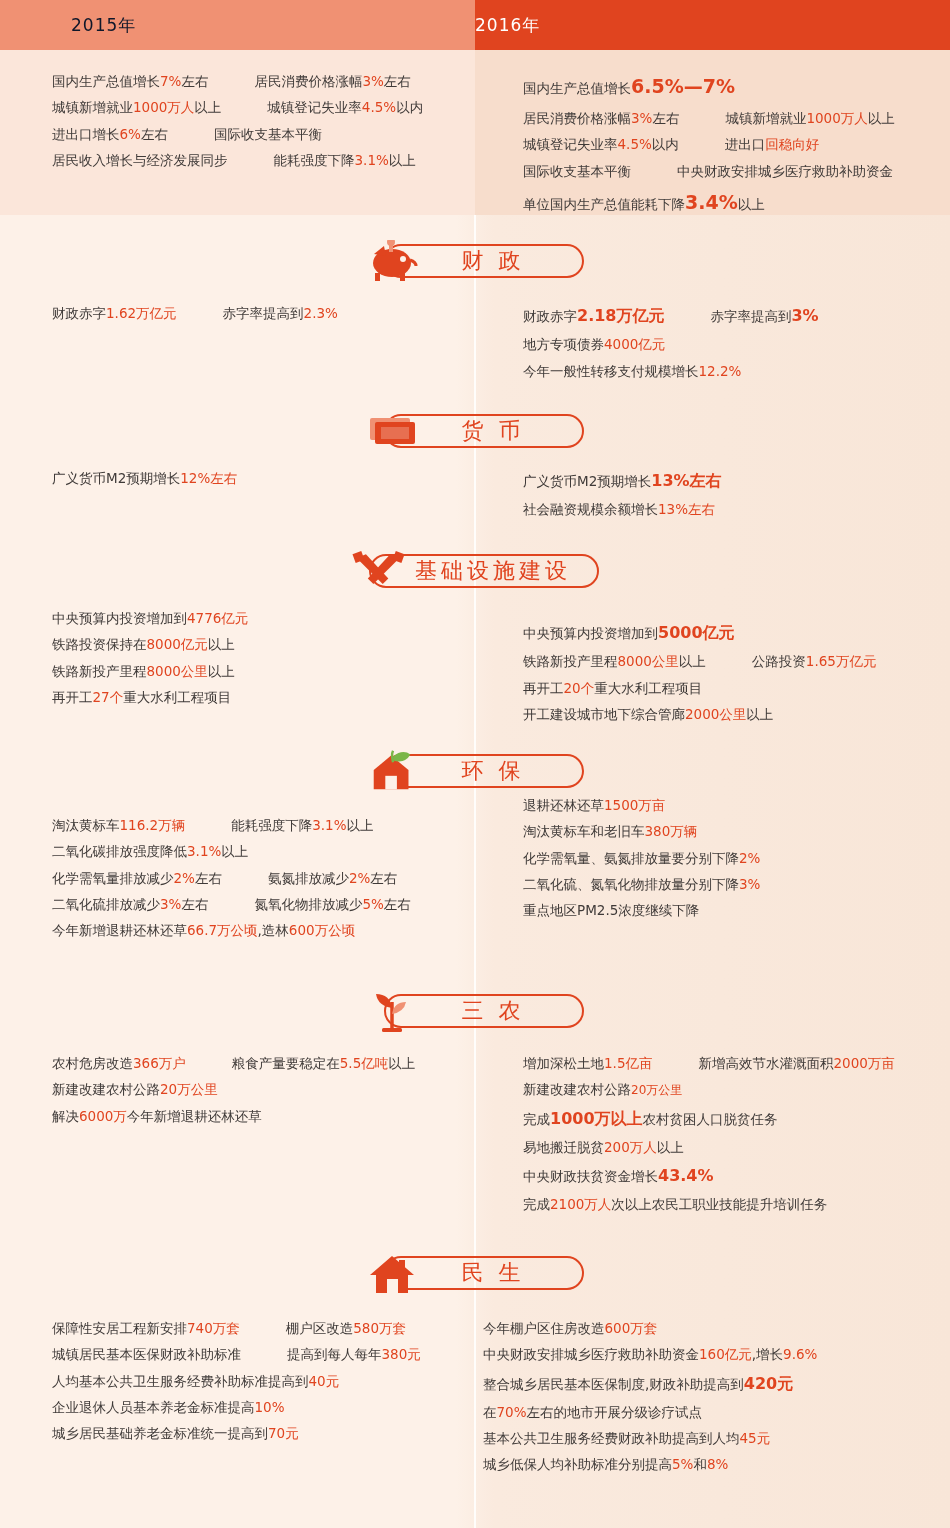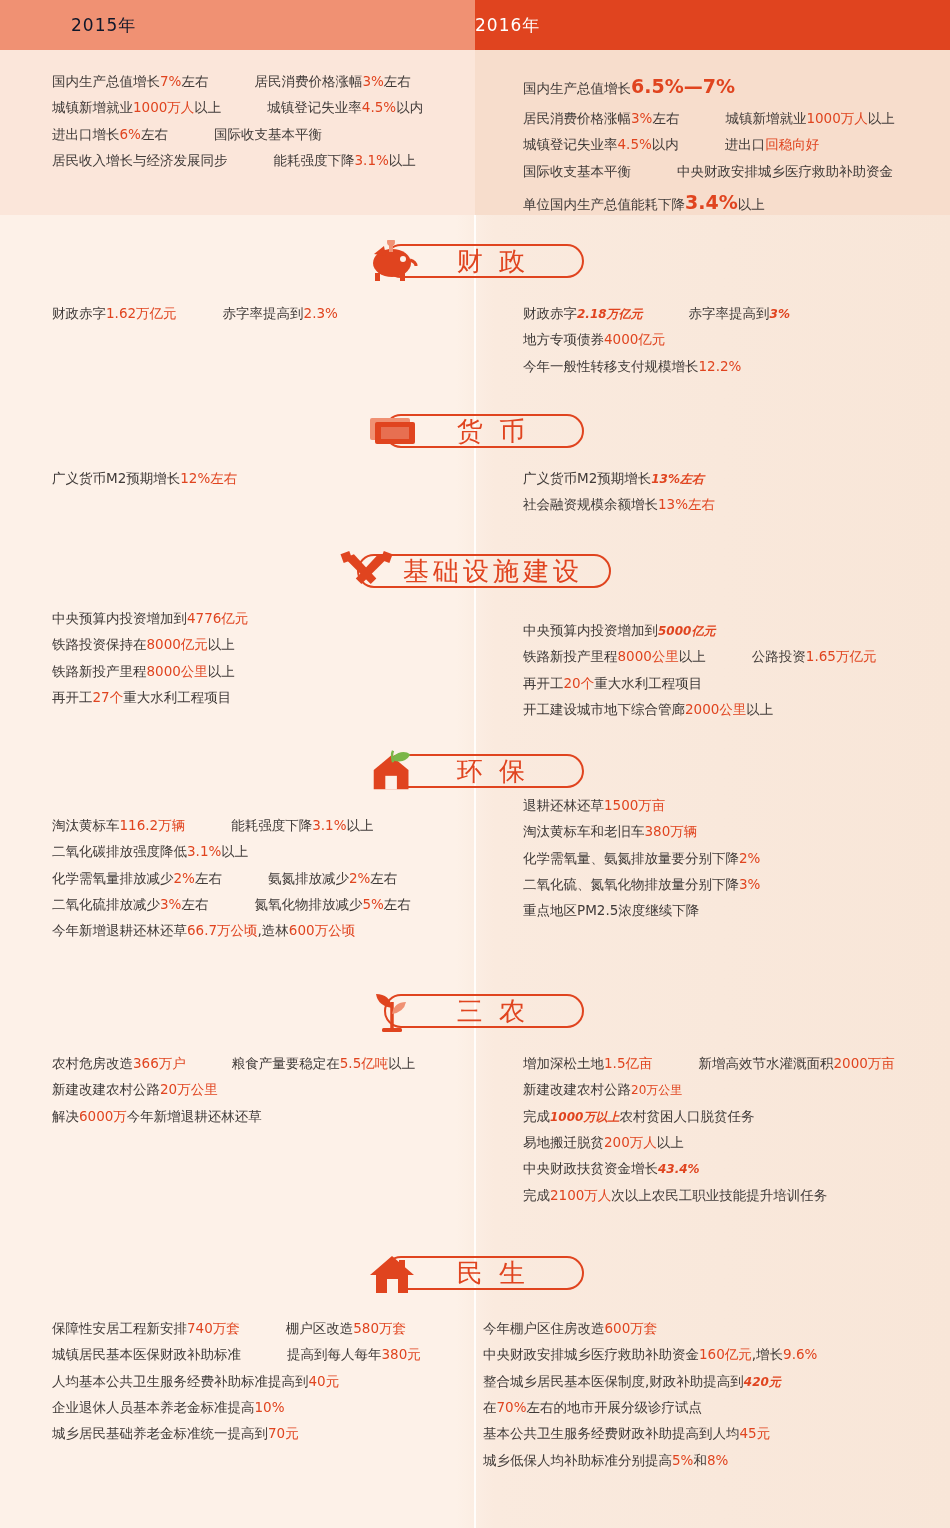--- a/index.html
+++ b/index.html
@@ -72,21 +72,21 @@
   }
 
   .line {
     font-size: 13.5px;
     color: #3f3a38;
     line-height: 1.95;
     white-space: nowrap;
   }
   .num { color: #e0441f; }
   .big { font-size: 19px; font-weight: bold; color: #e0441f; }
-  .mid { font-size: 12px; font-weight: bold; color: #e0441f; font-style: italic; }
+  .mid { font-size: 16px; font-weight: bold; color: #e0441f; }
   .small { font-size: 12px; color: #e0441f; }
   .sp-lg { display: inline-block; width: 46px; }
 
   
   .section-title {
     position: absolute;
     left: 0;
     width: 950px;
     height: 46px;
     display: flex;
@@ -101,21 +101,21 @@
   }
   .title-pill {
     border: 2px solid #e0441f;
     border-radius: 23px;
     height: 34px;
     min-width: 200px;
     display: flex;
     align-items: center;
     justify-content: center;
     color: #e0441f;
-    font-size: 26px;
+    font-size: 22px;
     letter-spacing: 4px;
     padding: 0 26px 0 44px;
     background: transparent;
   }
   .title-icon {
     width: 56px;
     height: 46px;
     margin-right: -38px;
     position: relative;
     z-index: 2;

